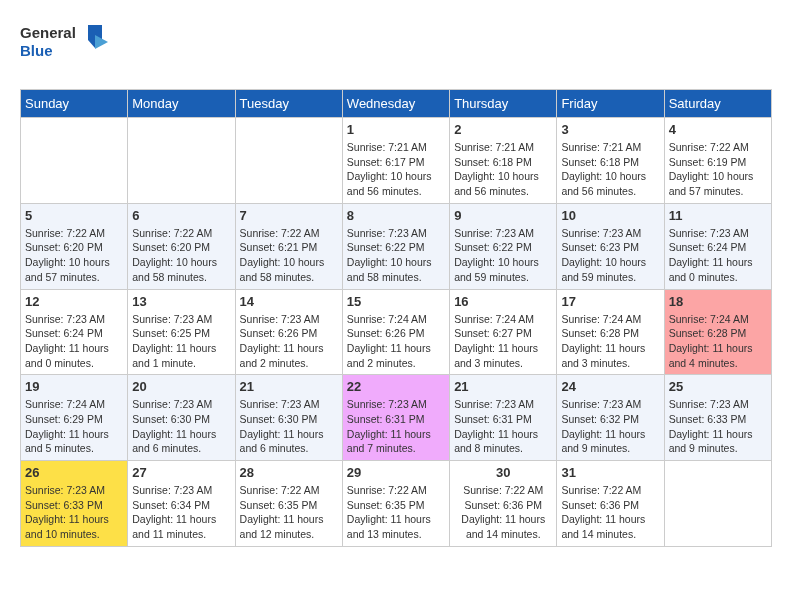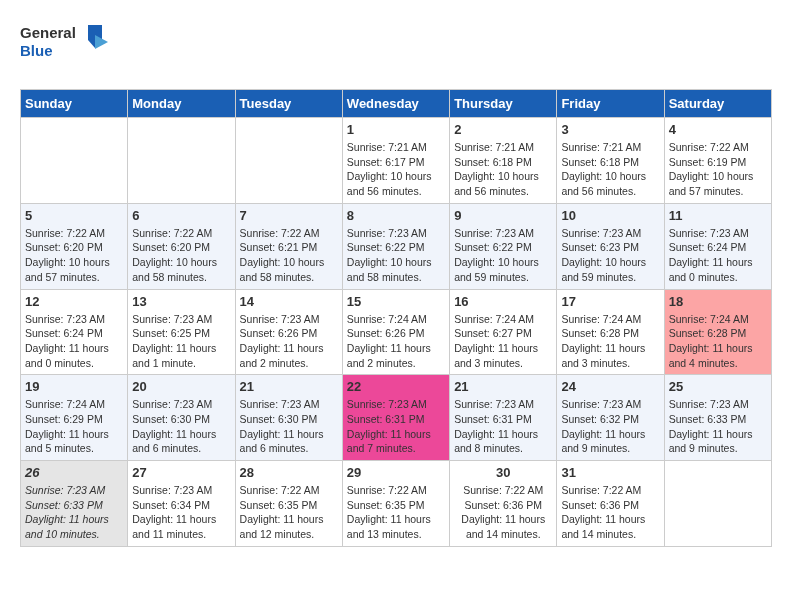--- a/index.html
+++ b/index.html
@@ -37,21 +37,21 @@
       width: 100%;
       border-collapse: collapse;
       font-size: 11px;
     }
     .calendar th {
       background-color: #1a5fb4;
       color: white;
       padding: 6px 4px;
       text-align: left;
       font-size: 13px;
-      font-weight: bold;
+      font-weight: normal;
       border: 1px solid #ccc;
     }
     .calendar td {
       border: 1px solid #ccc;
       vertical-align: top;
       padding: 4px;
       width: calc(100% / 7);
       min-height: 80px;
     }
     .day-number {
@@ -196,39 +196,39 @@
           <div class="day-info">Sunrise: 7:24 AM<br>Sunset: 6:29 PM<br>Daylight: 11 hours and 5 minutes.</div>
         </td>
         <td style="background-color: rgb(240, 244, 251); margin-left: 26px;">
           <div class="day-number">20</div>
           <div class="day-info">Sunrise: 7:23 AM<br>Sunset: 6:30 PM<br>Daylight: 11 hours and 6 minutes.</div>
         </td>
         <td style="background-color: rgb(240, 244, 251);">
           <div class="day-number">21</div>
           <div class="day-info">Sunrise: 7:23 AM<br>Sunset: 6:30 PM<br>Daylight: 11 hours and 6 minutes.</div>
         </td>
-        <td style="background-color: #ec4899;">
+        <td style="background-color: #f0abfc;">
           <div class="day-number">22</div>
           <div class="day-info">Sunrise: 7:23 AM<br>Sunset: 6:31 PM<br>Daylight: 11 hours and 7 minutes.</div>
         </td>
         <td style="background-color: rgb(240, 244, 251);">
           <div class="day-number">21</div>
           <div class="day-info">Sunrise: 7:23 AM<br>Sunset: 6:31 PM<br>Daylight: 11 hours and 8 minutes.</div>
         </td>
         <td style="background-color: rgb(240, 244, 251);">
           <div class="day-number">24</div>
           <div class="day-info">Sunrise: 7:23 AM<br>Sunset: 6:32 PM<br>Daylight: 11 hours and 9 minutes.</div>
         </td>
         <td style="background-color: rgb(240, 244, 251);">
           <div class="day-number">25</div>
           <div class="day-info">Sunrise: 7:23 AM<br>Sunset: 6:33 PM<br>Daylight: 11 hours and 9 minutes.</div>
         </td>
       </tr>
       <tr style="background-color: rgb(255, 255, 255);">
-        <td style="background-color: #e5e5e5; font-style: italic;">
+        <td style="background-color: #fde047;">
           <div class="day-number">26</div>
           <div class="day-info">Sunrise: 7:23 AM<br>Sunset: 6:33 PM<br>Daylight: 11 hours and 10 minutes.</div>
         </td>
         <td style="background-color: rgb(255, 255, 255);">
           <div class="day-number">27</div>
           <div class="day-info">Sunrise: 7:23 AM<br>Sunset: 6:34 PM<br>Daylight: 11 hours and 11 minutes.</div>
         </td>
         <td style="background-color: rgb(255, 255, 255);">
           <div class="day-number">28</div>
           <div class="day-info">Sunrise: 7:22 AM<br>Sunset: 6:35 PM<br>Daylight: 11 hours and 12 minutes.</div>

